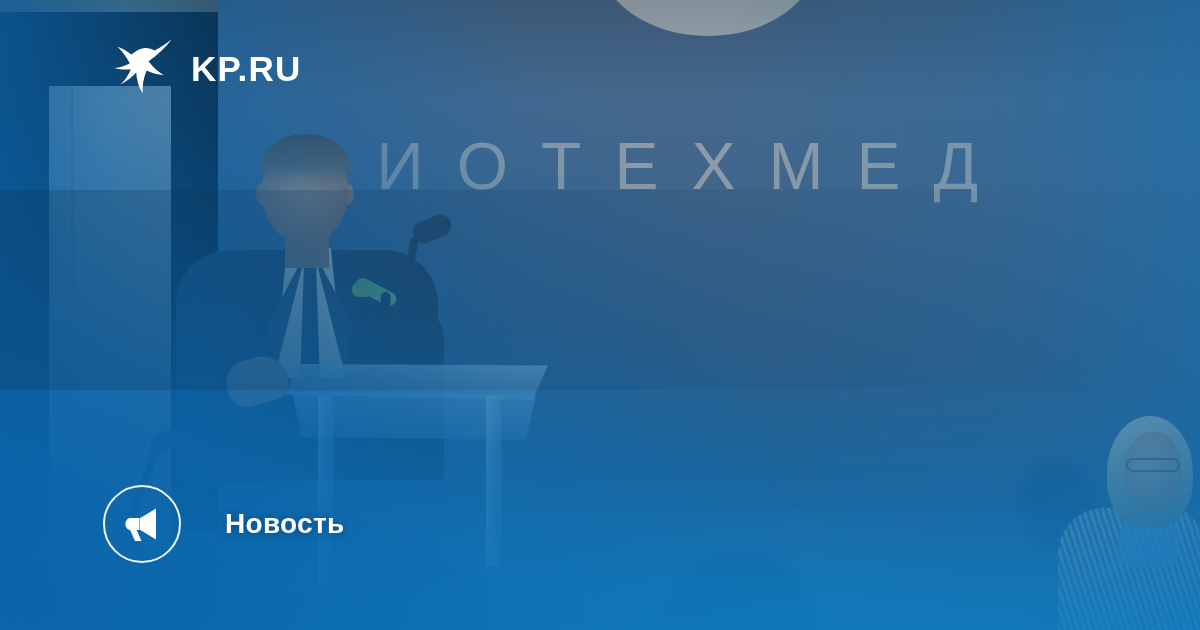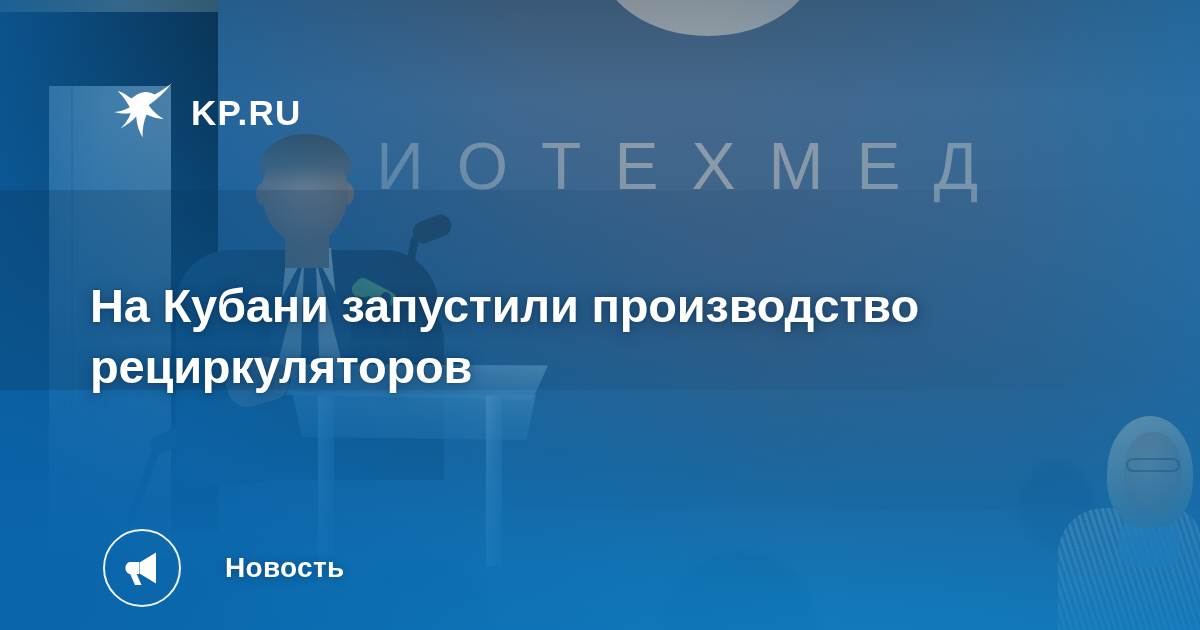--- a/index.html
+++ b/index.html
@@ -322,21 +322,21 @@
     background: linear-gradient(180deg,
       rgba(0,0,0,0.18) 0%, rgba(0,0,0,0.00) 16%);
   }
   .text-scrim {
     position: absolute; left:0; top: 190px; width: 100%; height: 200px;
     background: linear-gradient(90deg,
       rgba(10,50,84,0.26) 0%, rgba(10,50,84,0.10) 55%, rgba(10,50,84,0.00) 100%);
   }
 
   
-  .ui { position: absolute; inset: 0; margin-top: 44px; }
+  .ui { position: absolute; inset: 0; }
 
   .brand {
     position: absolute; left: 108px; top: 36px;
     display: flex; align-items: center; gap: 17px;
   }
   .bird { width: 66px; height: 64px; display: block; }
   .brand-name {
     font-size: 35px; font-weight: 700; color: #fff;
     letter-spacing: 1.2px; line-height: 1;
     font-family: "Liberation Sans", sans-serif;
@@ -446,21 +446,20 @@
             C17.2 29.8 12.0 31.4 6.4 32.0 C11.8 33.6 17.4 34.0 22.8 33.2
             C20.6 39.0 17.0 44.2 12.4 48.6 C18.4 45.6 23.8 41.6 28.2 36.6
             C28.6 44.0 30.8 51.2 34.6 57.6 C34.2 49.6 35.6 41.8 38.6 34.6
             C44.0 37.2 49.8 38.8 55.8 39.2 C49.8 35.6 44.6 30.9 40.6 25.2
             C49.2 19.2 57.2 12.0 63.8 3.2 Z"></path>
         </svg>
       </span>
       <span class="brand-name">KP.RU</span>
     </div>
 
-    <h1 class="headline">На Кубани запустили производство рециркуляторов</h1>
 
     <div class="badge">
       <span class="badge-circle">
         <span>
           <svg class="megaphone" viewBox="0 0 40 40" xmlns="http://www.w3.org/2000/svg">
             <path fill="#ffffff" d="M34 4.5 L34 35.5 L17.5 25.5 L17.5 14.5 Z"></path>
             <path fill="#ffffff" d="M8.5 14.0 L17.0 14.0 L17.0 26.0 L8.5 26.0
                                      C5.6 26.0 3.4 23.3 3.4 20.0
                                      C3.4 16.7 5.6 14.0 8.5 14.0 Z"></path>
             <path fill="#ffffff" d="M8.0 25.5 L14.5 25.5 L19.5 37.0 L13.0 37.0 Z"></path>

